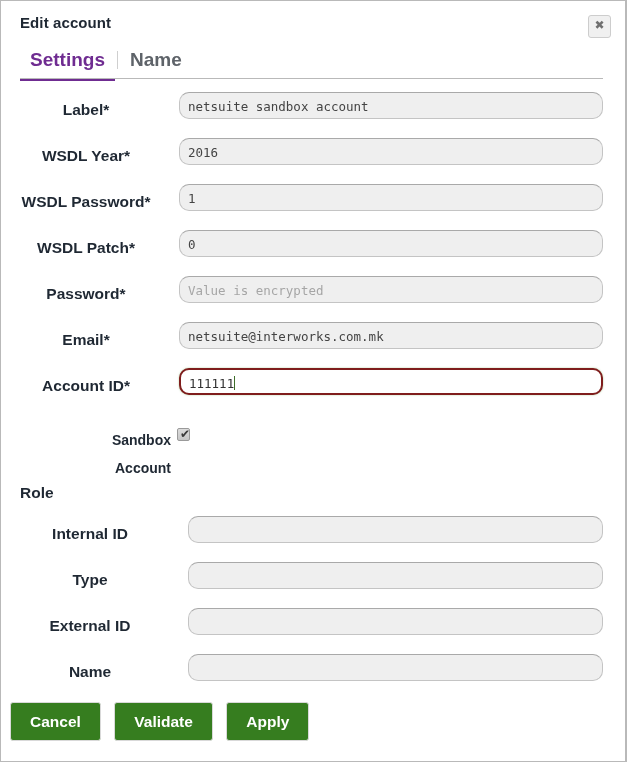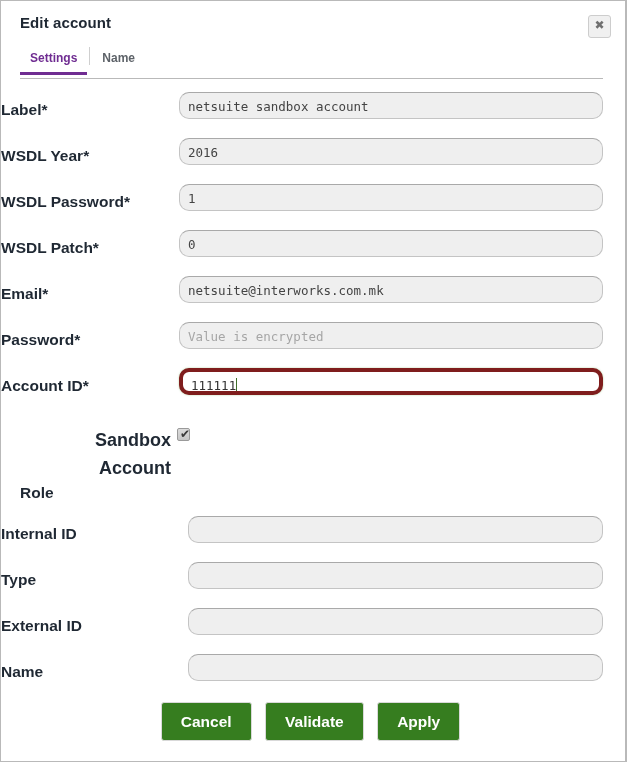--- a/index.html
+++ b/index.html
@@ -58,21 +58,21 @@
 
   
   .tabbar {
     position: relative;
     height: 31px;
     margin-left: 19px;
     margin-right: 12px;
   }
   .tab {
     display: inline-block;
-    font-size: 12px;
+    font-size: 19px;
     font-weight: bold;
     padding: 2px 10px 7px 10px;
     cursor: pointer;
     color: #5e6369;
     position: relative;
     top: 0;
   }
   .tab.active {
     color: #6f2c91;
     border-bottom: 3px solid #6f2c91;
@@ -100,21 +100,21 @@
     padding-top: 12px;
   }
   .row {
     position: relative;
     height: 46px;
   }
   .row .lbl {
     position: absolute;
     left: 0;
     width: 170px;
-    text-align: left;
+    text-align: center;
     font-size: 15.5px;
     font-weight: bold;
     color: #1f2833;
     top: 10px;
     line-height: 19px;
   }
   .row .fld {
     position: absolute;
     left: 178px;
     right: 22px;
@@ -131,21 +131,21 @@
     padding: 0 8px;
     box-sizing: border-box;
     white-space: nowrap;
     overflow: hidden;
   }
   .row .fld.placeholder {
     color: #a6a6a6;
   }
   .row .fld.focused {
     background: #ffffff;
-    border: 4px solid #7f1d1d;
+    border: 2px solid #7f1d1d;
     box-shadow: 0 0 2px rgba(140,185,115,0.7);
     color: #333333;
   }
   .caret {
     display: inline-block;
     width: 1px;
     height: 14px;
     background: #3f6e2a;
     vertical-align: -2px;
     margin-left: 0px;
@@ -154,21 +154,21 @@
   
   .row-check {
     position: relative;
     height: 66px;
   }
   .row-check .lbl {
     position: absolute;
     left: 0;
     width: 170px;
     text-align: right;
-    font-size: 18px;
+    font-size: 14px;
     font-weight: bold;
     color: #1f2833;
     top: 14px;
     line-height: 28px;
   }
   .checkbox {
     position: absolute;
     left: 176px;
     top: 16px;
     width: 13px;
@@ -208,21 +208,21 @@
   .row.role .fld { left: 187px; right: 22px; }
 
   
   .footer {
     position: absolute;
     left: 0;
     right: 0;
     bottom: 13px;
     height: 46px;
     padding-right: 14px;
-    text-align: center;
+    text-align: left;
   }
   .btn {
     display: inline-block;
     background: #367d1f;
     border: 1px solid #d9d9d9;
     color: #ffffff;
     font-size: 15.5px;
     font-weight: bold;
     padding: 9px 19px;
     border-radius: 3px;
@@ -262,27 +262,27 @@
       <div class="lbl">WSDL Password*</div>
       <div class="fld">1</div>
     </div>
 
     <div class="row">
       <div class="lbl">WSDL Patch*</div>
       <div class="fld">0</div>
     </div>
 
     <div class="row">
+      <div class="lbl">Password*</div>
+      <div class="fld placeholder">Value is encrypted</div>
+    </div>
+
+    <div class="row">
       <div class="lbl">Email*</div>
       <div class="fld">netsuite@interworks.com.mk</div>
-    </div>
-
-    <div class="row">
-      <div class="lbl">Password*</div>
-      <div class="fld placeholder">Value is encrypted</div>
     </div>
 
     <div class="row">
       <div class="lbl">Account ID*</div>
       <div class="fld focused"><span>111111</span><span class="caret"></span></div>
     </div>
 
     <div class="row-check">
       <div class="lbl">
         <div>Sandbox</div>

